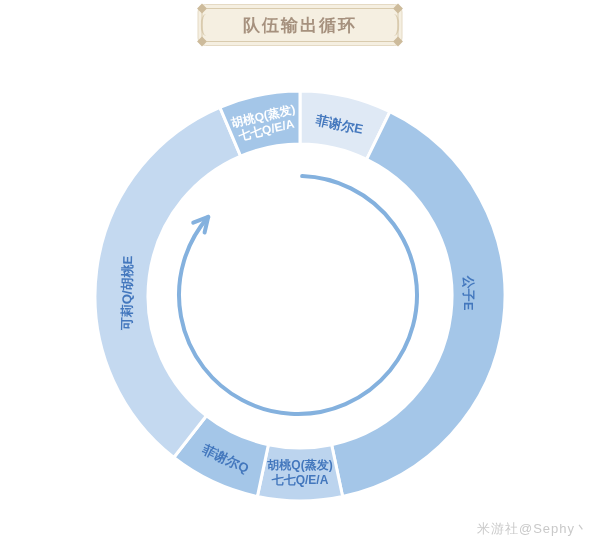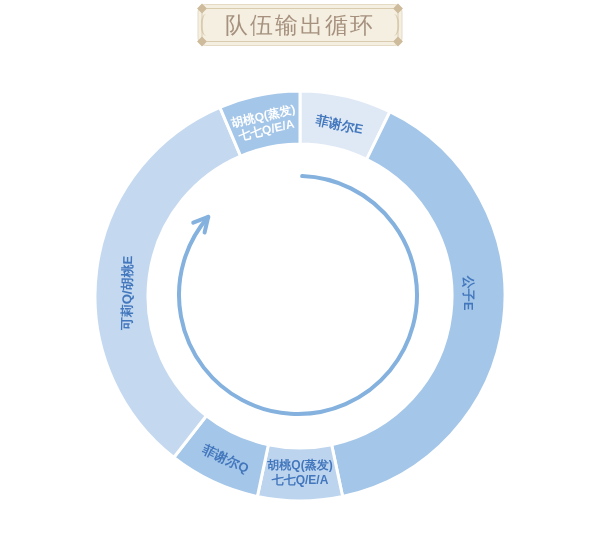--- a/index.html
+++ b/index.html
@@ -18,21 +18,21 @@
   .banner-inner{
     position:absolute;inset:3px;
     border:1px solid var(--banner_border);
     border-radius:5px;
     pointer-events:none;
   }
   .banner-title{
     position:absolute;inset:0;
     display:flex;align-items:center;justify-content:center;
     font-family:"Liberation Serif","DejaVu Serif",serif;
-    font-weight:normal;font-size:23px;letter-spacing:2px;
+    font-weight:bold;font-size:17px;letter-spacing:2px;
     color:var(--banner_text);
   }
   .gem{
     position:absolute;width:7px;height:7px;
     background:var(--banner_gem);
     transform:rotate(45deg);
   }
   .gem.tl{left:0;top:0}.gem.tr{right:0;top:0}
   .gem.bl{left:0;bottom:0}.gem.br{right:0;bottom:0}
   .bracket{
@@ -82,13 +82,14 @@
       <path d="M 257.37810338235937 496.52025815043015 A 205 205 0 0 1 173.78939755824013 457.54220448937804 L 206.4194557505 415.7776345482218 A 152 152 0 0 0 268.3974229957006 444.67843531153846 Z" fill="#a4c6e8" stroke="#ffffff" stroke-width="3" stroke-linejoin="round"></path>
       <text x="225.76990956453324" y="458.88306748690127" text-anchor="middle" font-size="13" fill="#4377bd" transform="rotate(25 225.76990956453324 458.88306748690127)"><tspan x="225.76990956453324" dy="0.35em">菲谢尔Q</tspan></text>
       <path d="M 173.78939755824013 457.54220448937804 A 205 205 0 0 1 219.90011865969868 107.2965050422498 L 240.60886846963024 156.08326227522912 A 152 152 0 0 0 206.4194557505 415.7776345482218 Z" fill="#c4d9f0" stroke="#ffffff" stroke-width="3" stroke-linejoin="round"></path>
       <text x="127.02634873794432" y="292.98073368635" text-anchor="middle" font-size="13" fill="#4377bd" transform="rotate(-89 127.02634873794432 292.98073368635)"><tspan x="127.02634873794432" dy="0.35em">可莉Q/胡桃E</tspan></text>
       <path d="M 219.90011865969868 107.2965050422498 A 205 205 0 0 1 299.99999999999994 91 L 299.99999999999994 144 A 152 152 0 0 0 240.60886846963024 156.08326227522912 Z" fill="#a4c6e8" stroke="#ffffff" stroke-width="3" stroke-linejoin="round"></path>
       <text x="264.7118756081562" y="122.55332728211314" text-anchor="middle" font-size="12" fill="#ffffff" transform="rotate(-13 264.7118756081562 122.55332728211314)"><tspan x="264.7118756081562" dy="-0.22em">胡桃Q(蒸发)</tspan><tspan x="264.7118756081562" dy="1.18em">七七Q/E/A</tspan></text>
       <path d="M 302.15304010759763 176.0724915847276 A 119 119 0 1 1 208.18955995349012 216.92897555012968" fill="none" stroke="#84b1de" stroke-width="4" stroke-linecap="round"></path>
       <polyline points="193.2522731295349,222.6628627428545 208.18955995349012,216.92897555012968 204.59034308398827,232.51889658669344" fill="none" stroke="#84b1de" stroke-width="4" stroke-linecap="round" stroke-linejoin="round"></polyline>
     </svg>
 
+  <div class="watermark">米游社@Sephy丶</div>
 </div>
 
 </body></html>

